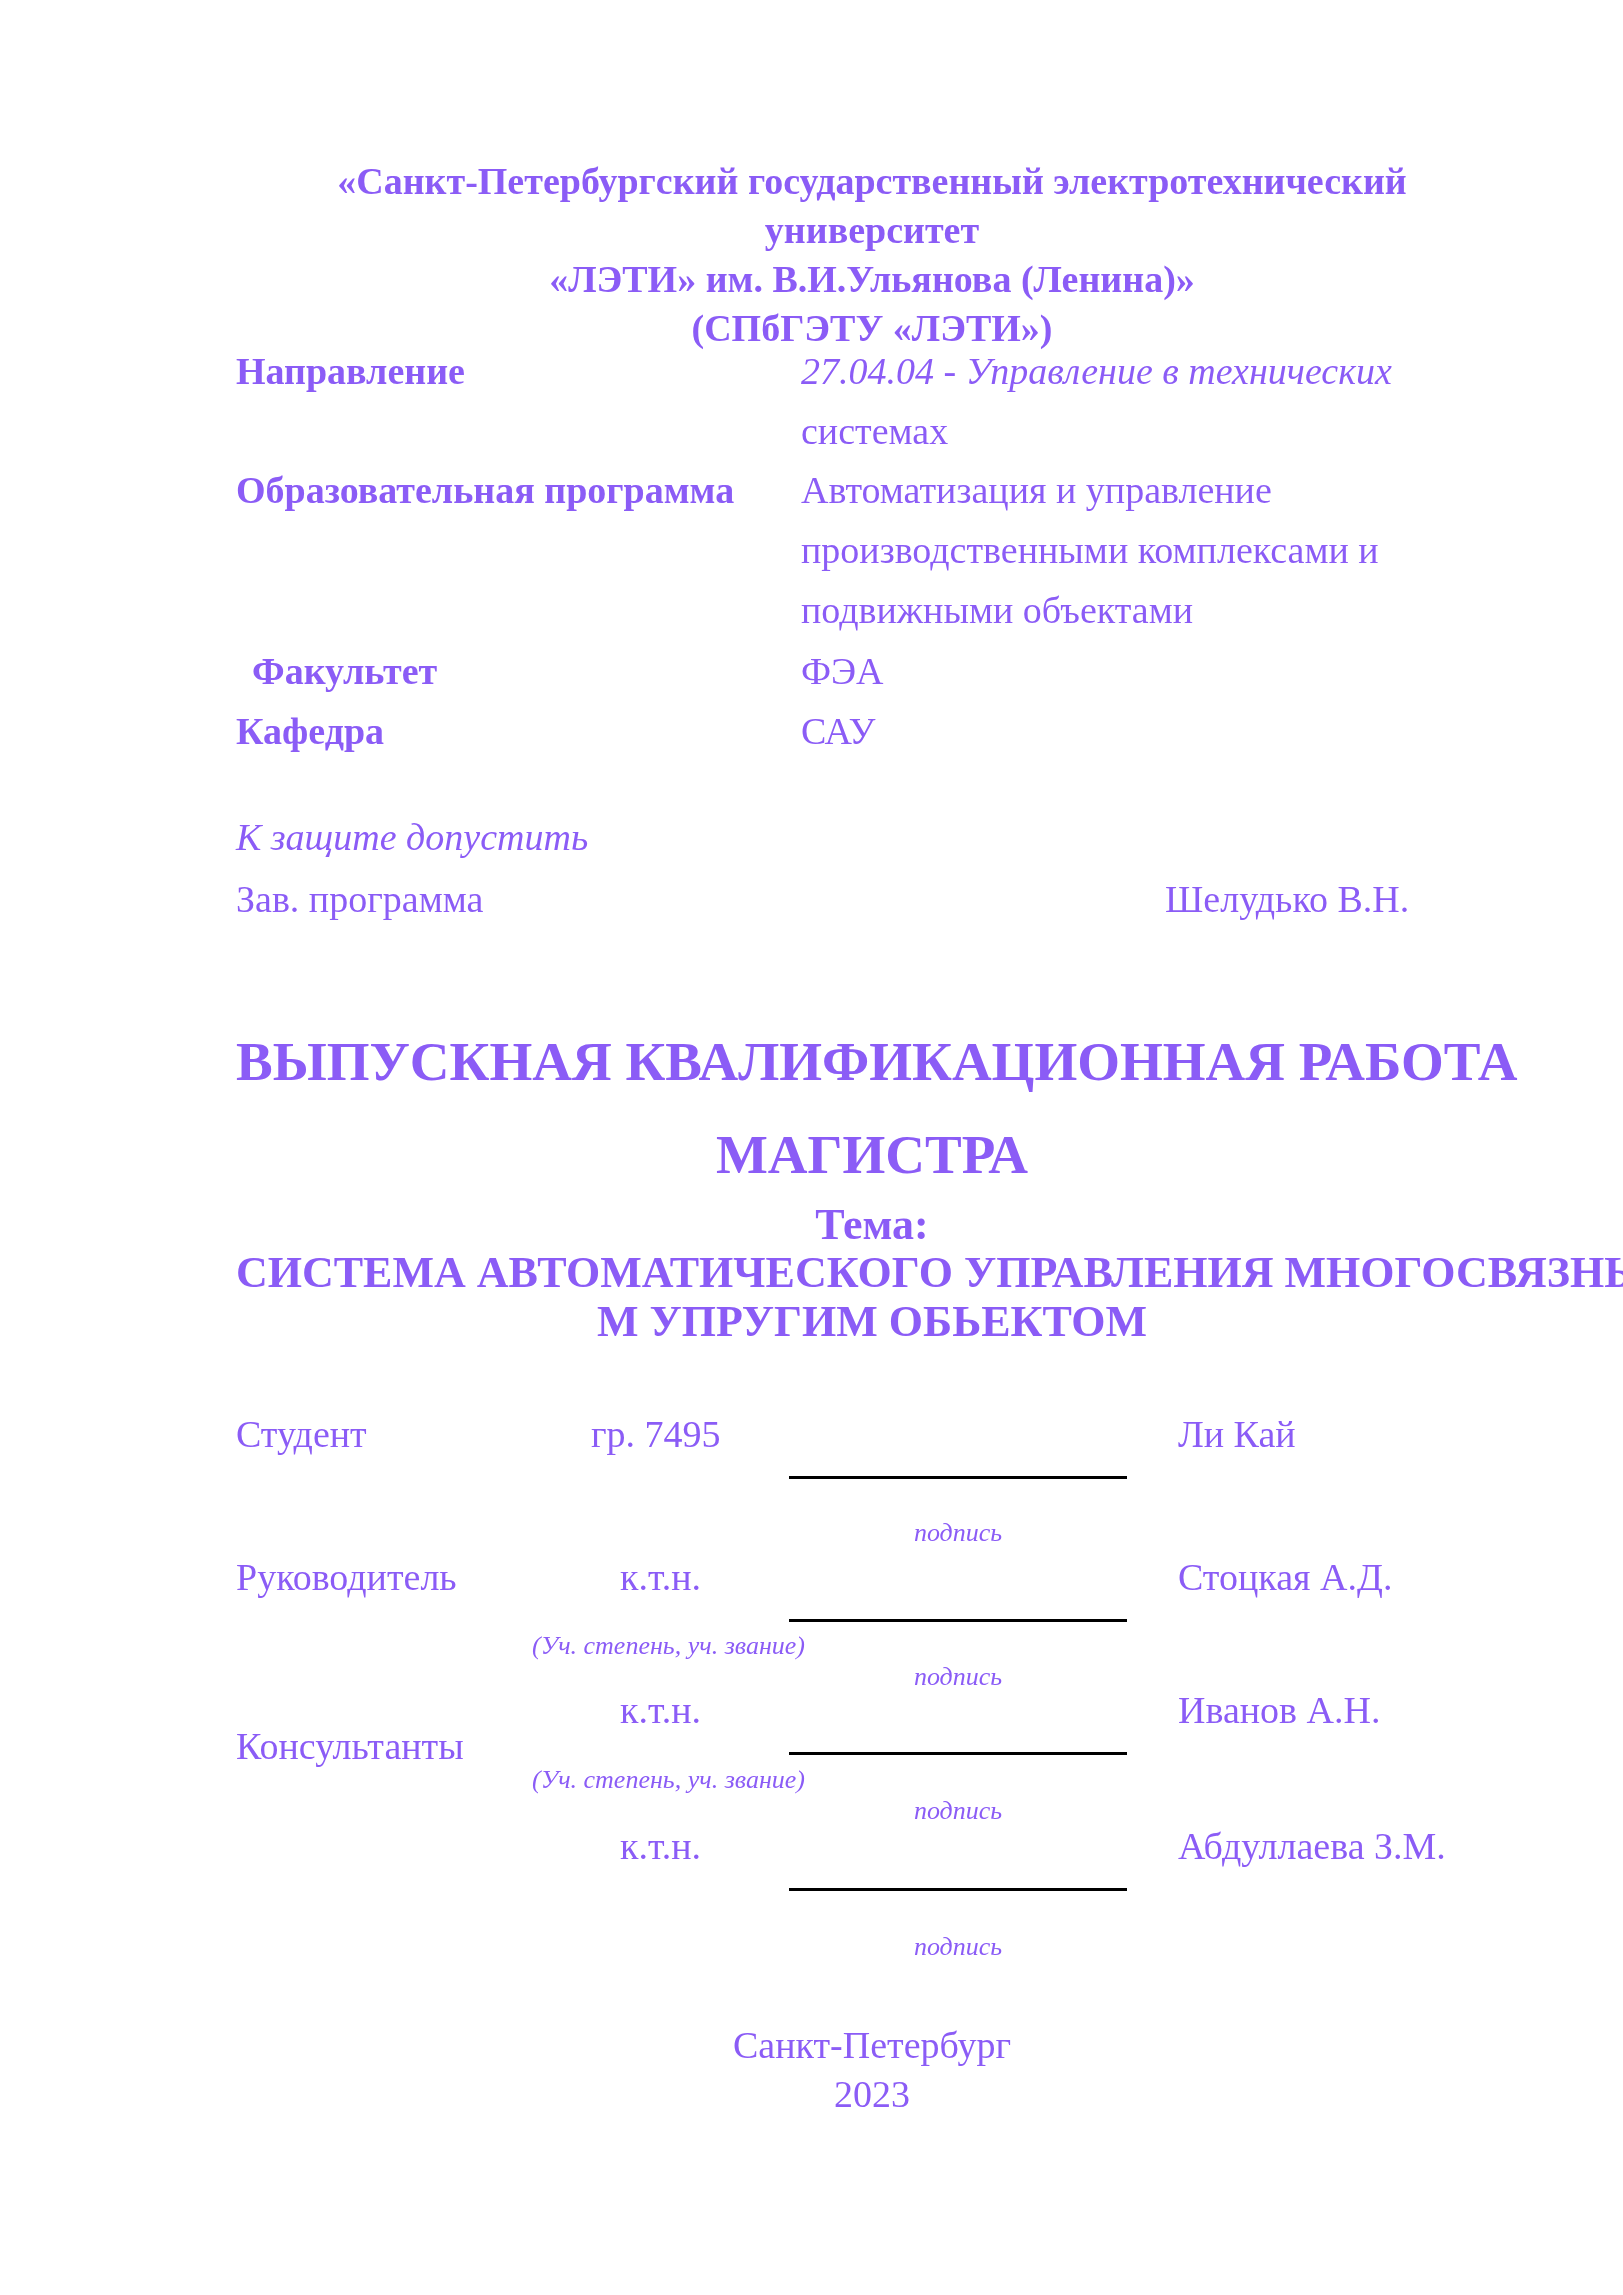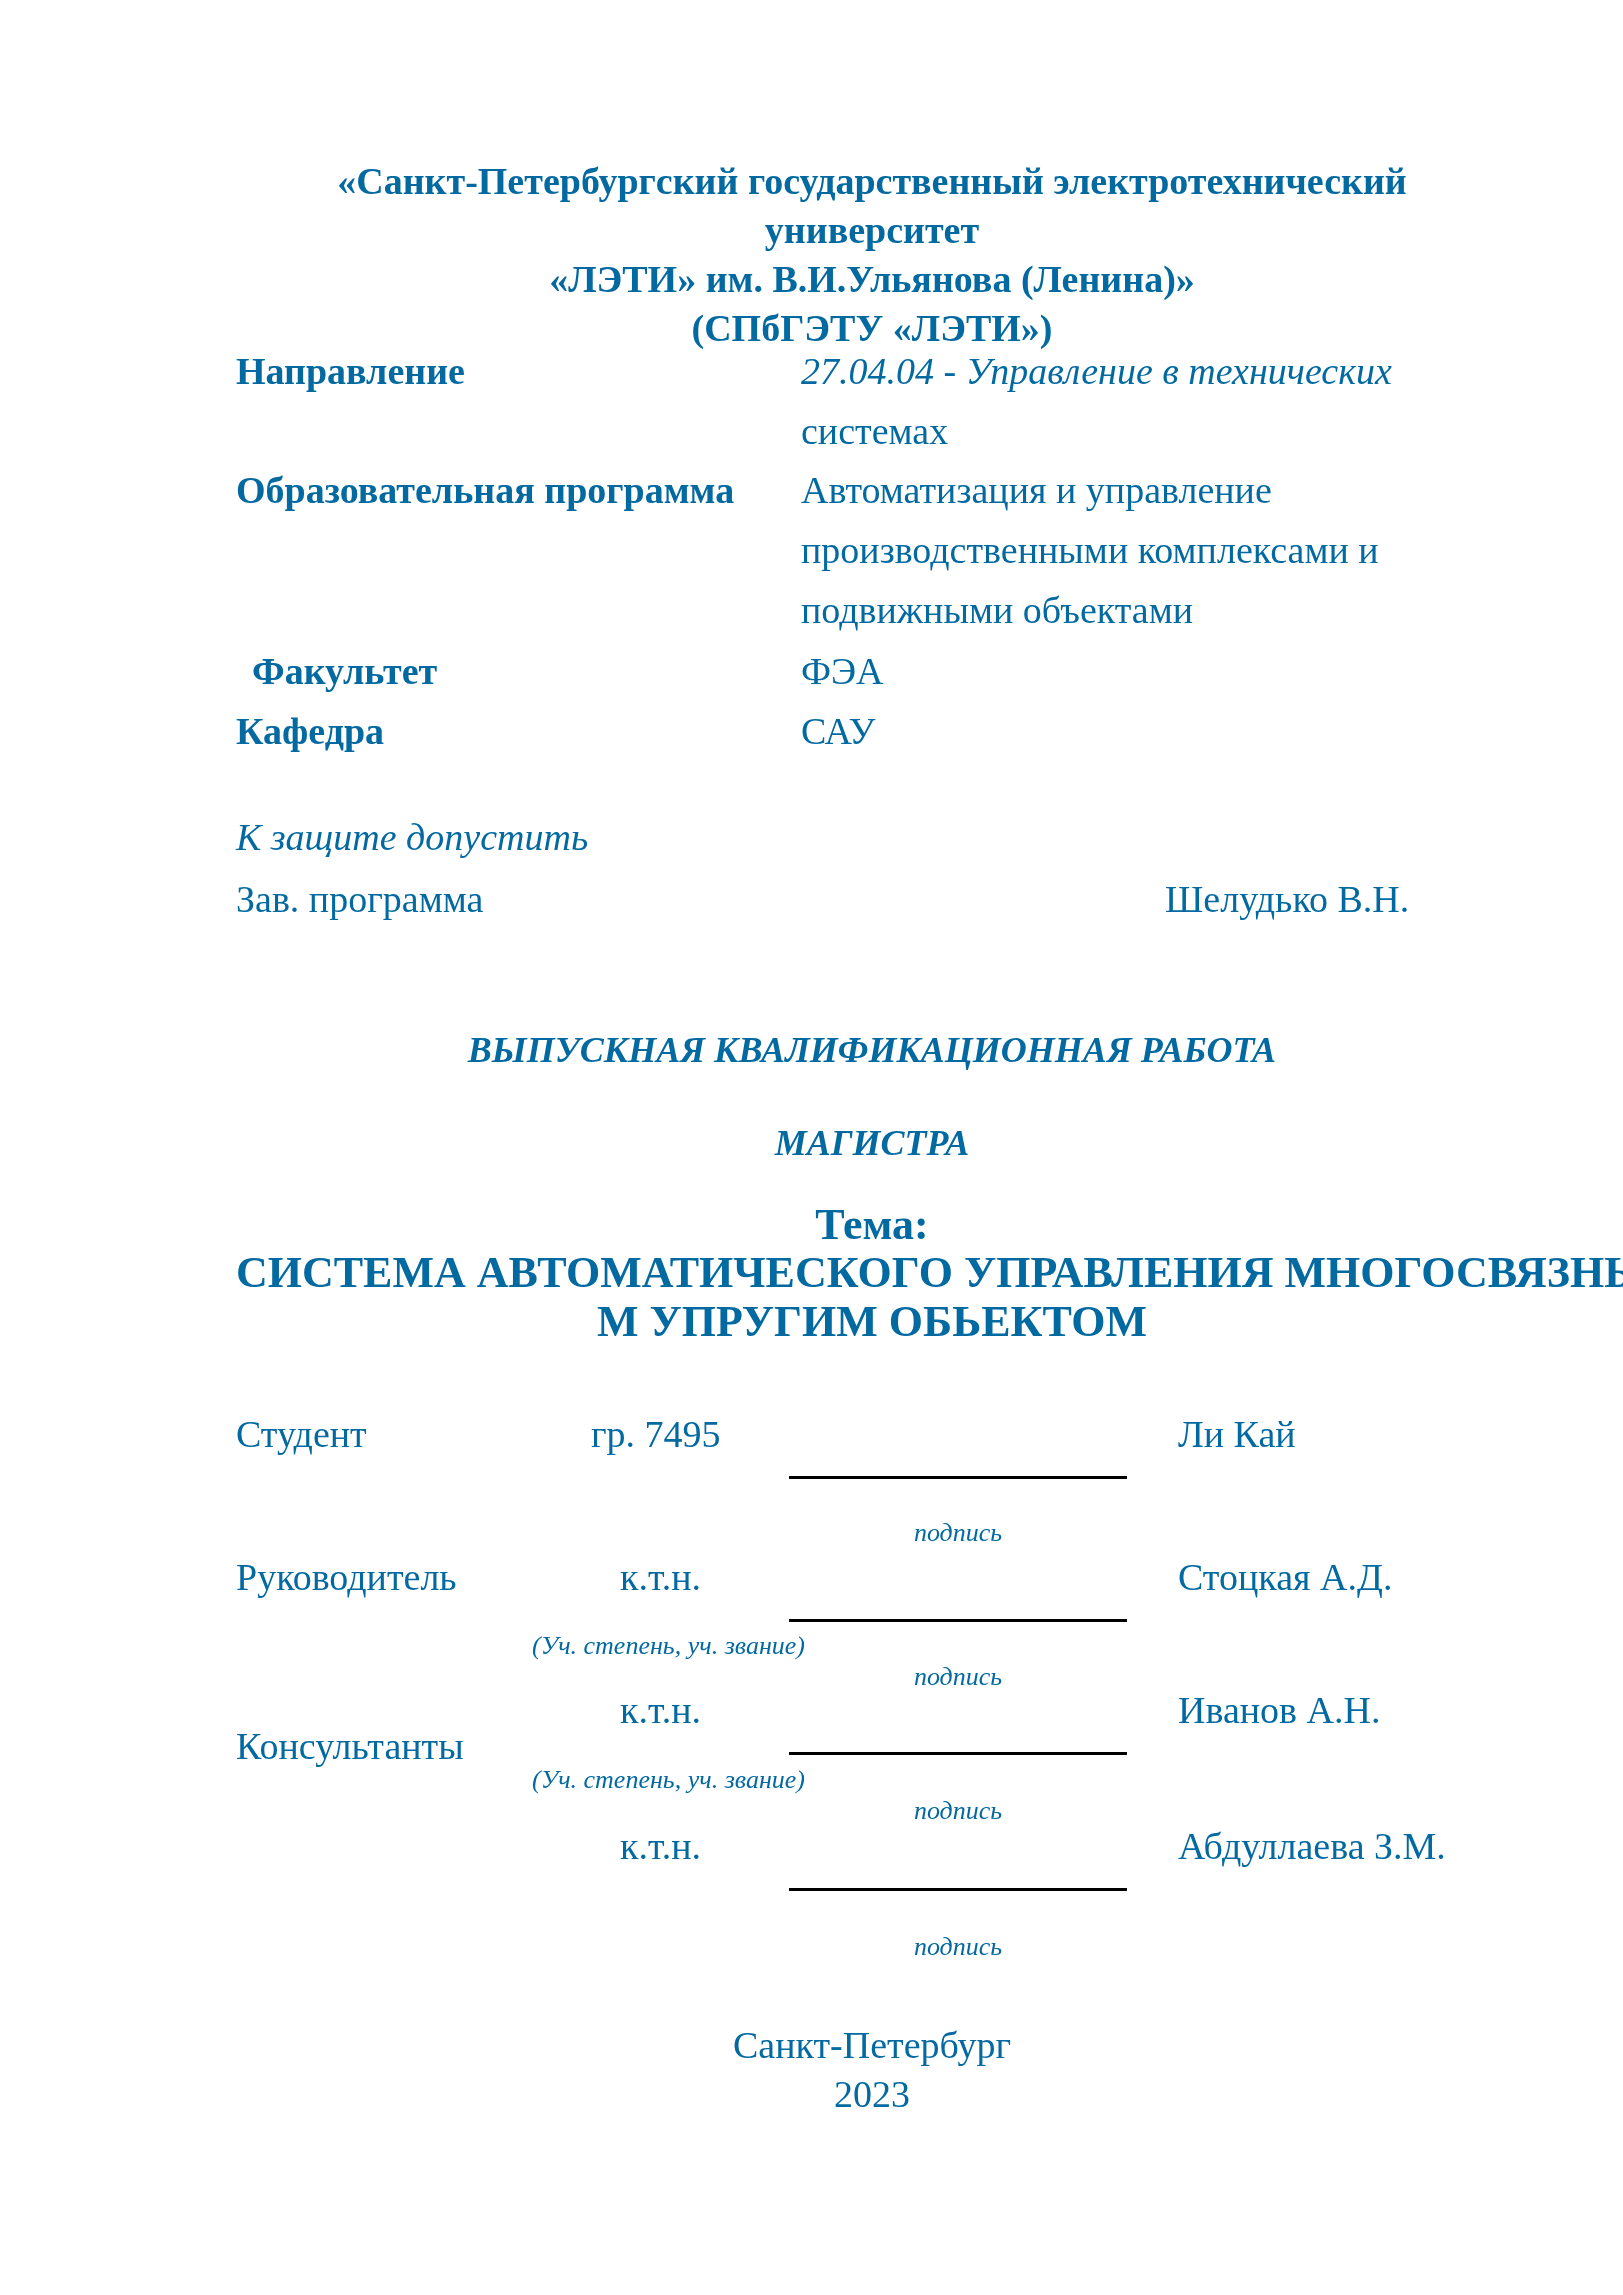--- a/index.html
+++ b/index.html
@@ -1,30 +1,30 @@
 <!DOCTYPE html>
 <html style="font-size:12.6px"><head>
 <meta charset="utf-8">
 <style>
   html,body { margin:0; padding:0; background:#8a8a8a; }
   .page {
     position:relative;
     width:1623px; height:2295px;
     margin:0 auto;
     background:#ffffff;
-    color:#0369a1;
+    color:#8b5cf6;
     font-family:"Liberation Serif","DejaVu Serif",serif;
     overflow:hidden;
   }
   .t { position:absolute; white-space:nowrap; line-height:1.15; }
   .b { font-weight:bold; }
   .i { font-style:italic; }
   .s48 { font-size:38px; }
   .s56 { font-size:44px; }
-  .s66 { font-size:36px;font-style:italic; }
+  .s66 { font-size:55px; }
   .s33 { font-size:26px; }
   .centerband { left:236px; width:1272px; text-align:center; white-space:nowrap; }
   .header-block { position:absolute; top:157px; left:236px; width:1272px; text-align:center; }
   .header-block div { line-height:49px; }
   .sigline {
     position:absolute; left:789px; width:338px; height:0;
     border-top:3.1px solid #000;
   }
   .signcap { position:absolute; left:789px; width:338px; text-align:center;margin-top:31px; }
 </style>

